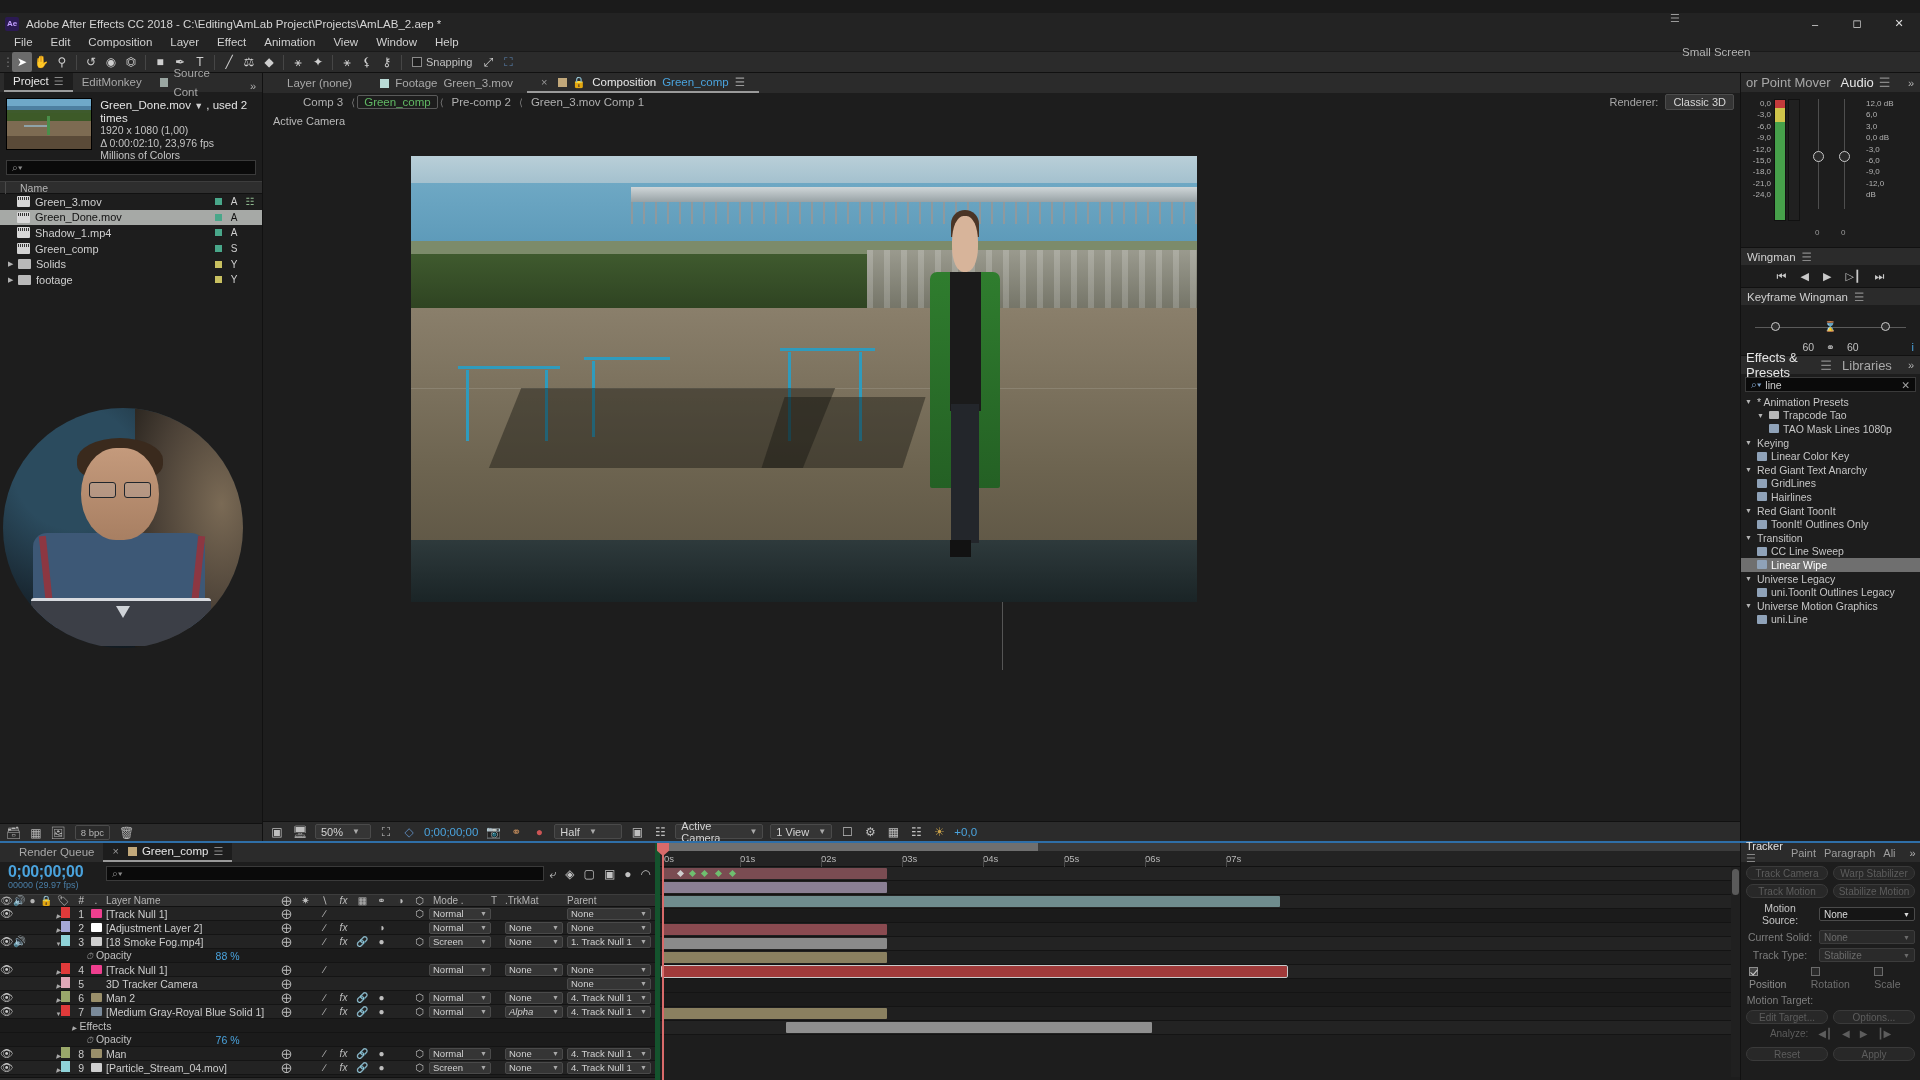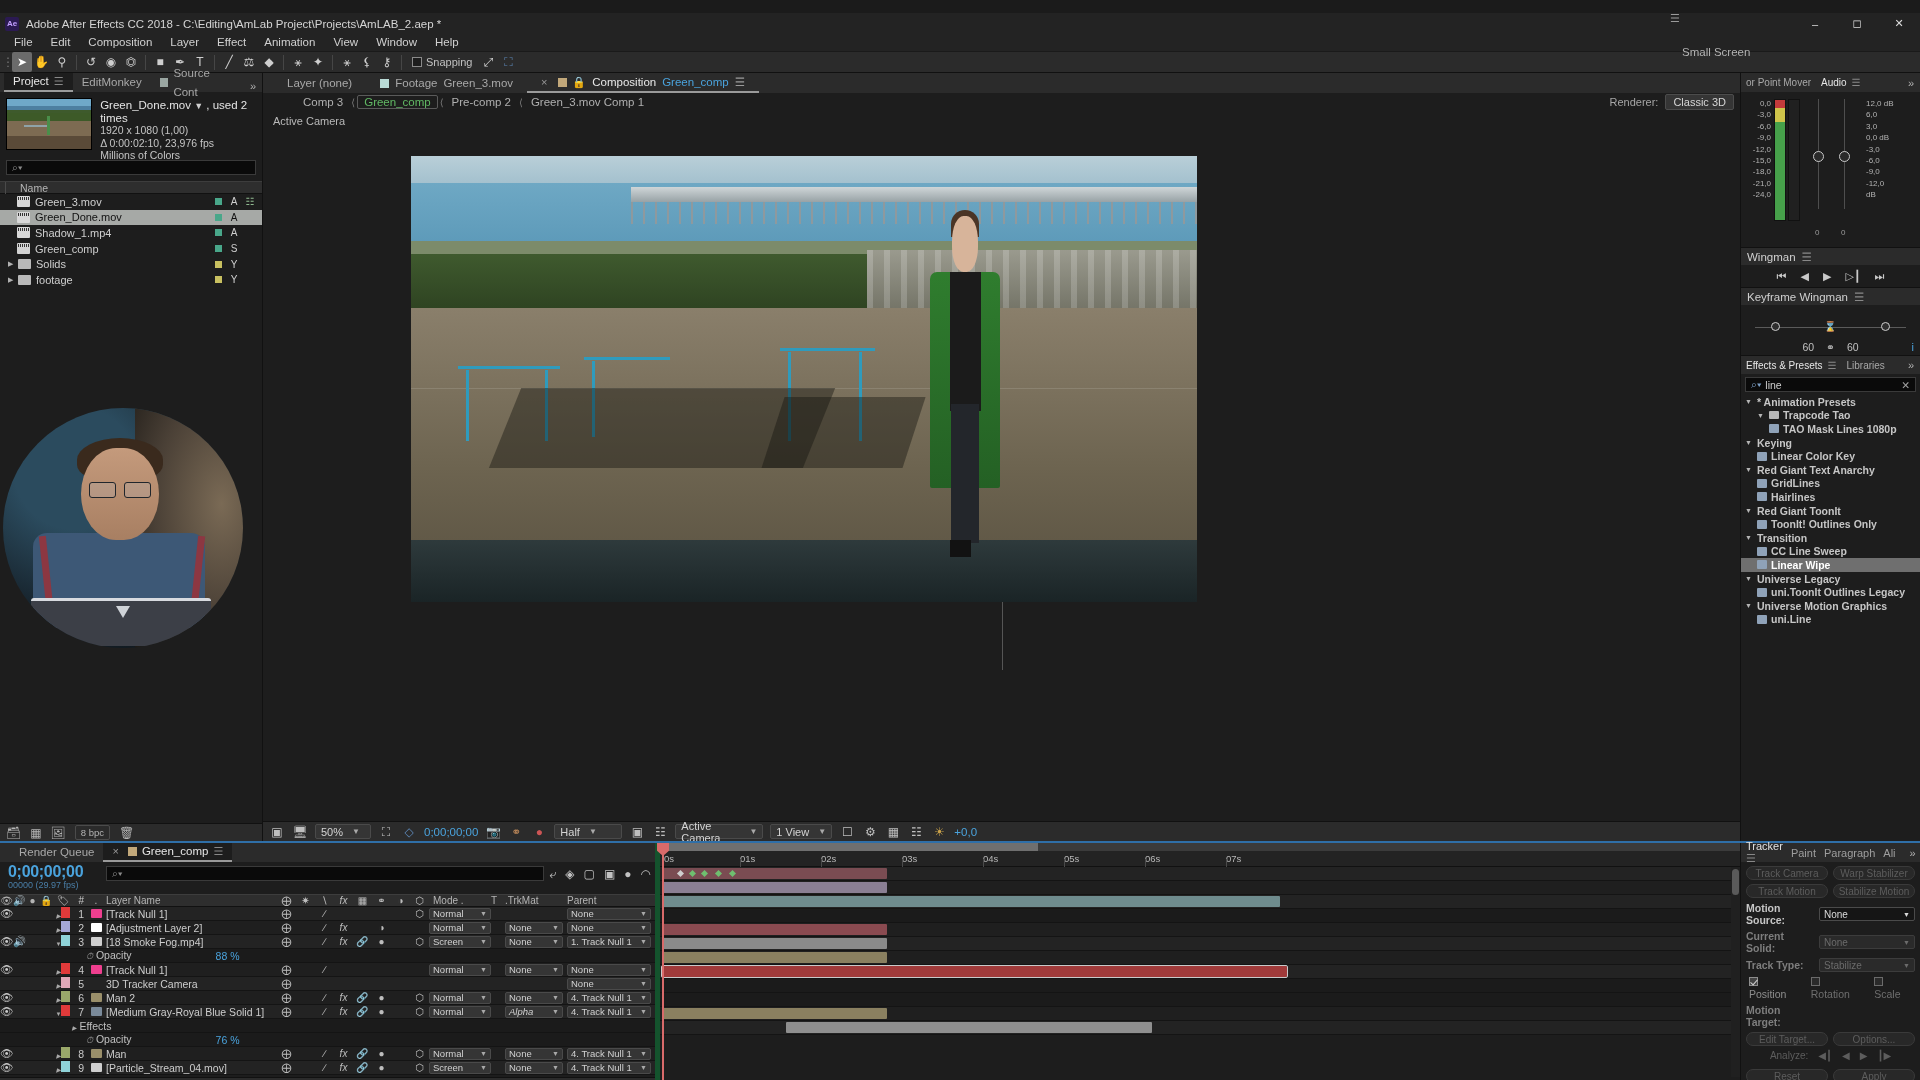--- a/index.html
+++ b/index.html
@@ -163,21 +163,21 @@
                 padding:0 6px; gap:7px; font-size:11px; color:#c3c3c3; flex:0 0 20px;}
   .vsel { background:#353535; border:1px solid #4a4a4a; border-radius:2px; height:15px; display:flex;
           align-items:center; padding:0 5px; gap:9px; color:#d4d4d4; font-size:11px;}
   .vsel .car { font-size:8px; color:#a9a9a9;}
   .tc-blue { color:#4aa3dd; font-size:11.5px;}
   .vic { width:16px; text-align:center; color:#bfbfbf; font-size:12px;}
 
   
   .rightcol { width:180px; background:#1d1d1d; display:flex; flex-direction:column; border-left:1px solid #111;}
   .rpanel-tabs{ height:19px; background:#2b2b2b; display:flex; align-items:center; padding-left:5px; flex:0 0 19px;}
-  .rtab{ font-size:10px; color:#a8a8a8; padding-right:10px; display:flex; align-items:center; gap:5px;}
+  .rtab{ font-size:13px; color:#a8a8a8; padding-right:10px; display:flex; align-items:center; gap:5px;}
   .rtab.active{ color:#e6e6e6;}
   .audio-body { height:155px; position:relative; background:#1d1d1d; padding:4px 6px 0 6px; display:flex;}
   .vu { width:12px; height:122px; margin-left:3px; margin-top:3px;
         background:linear-gradient(#c43b3b 0 7%, #cfc44a 7% 18%, #46a04a 18% 100%); border:1px solid #111;}
   .vu2{ width:12px; height:122px; margin-left:2px; margin-top:3px; background:#202020; border:1px solid #111;}
   .dbscale{ font-size:8px; color:#b3b3b3; line-height:11.4px; text-align:right; width:24px; margin-top:2px;}
   .dbscale2{ font-size:8px; color:#b3b3b3; line-height:11.4px; text-align:left; width:28px; margin-top:2px; margin-left:6px;}
   .sliders{ position:relative; width:56px; margin-left:4px; margin-top:3px;}
   .sl-line{ position:absolute; top:0; width:1px; height:110px; background:#4e4e4e;}
   .sl-knob{ position:absolute; width:11px; height:11px; border-radius:50%; border:1px solid #c9c9c9; background:#2a2a2a;}
@@ -191,21 +191,21 @@
   .kw-h{ position:absolute; top:17px; width:9px; height:9px; border-radius:50%; border:1px solid #cfcfcf; background:#2e2e2e;}
   .kw-x{ position:absolute; left:50%; top:16px; transform:translateX(-50%); color:#bbb; font-size:10px;}
   .kw-vals{ position:absolute; bottom:2px; left:0; right:0; display:flex; align-items:center;
             justify-content:center; gap:12px; font-size:10.5px; color:#c0c0c0;}
   .kw-i{ position:absolute; right:6px; bottom:2px; color:#4aa3dd; font-size:11px;}
 
   .fx-search{ height:15px; margin:3px 4px; background:#0a0a0a; border:1px solid #3a3a3a; display:flex;
               align-items:center; padding:0 5px; gap:4px; font-size:10.5px; color:#cfcfcf;}
   .fx-search .xx{ margin-left:auto; color:#a0a0a0;}
   .fx-list{ flex:1 1 auto; overflow:hidden; font-size:10.5px;}
-  .fxrow{ height:13.6px; display:flex; align-items:center; gap:4px; color:#c6c6c6; padding-left:3px;font-weight:bold;}
+  .fxrow{ height:13.6px; display:flex; align-items:center; gap:4px; color:#c6c6c6; padding-left:3px;}
   .fxrow.sel{ background:#6f6f6f; color:#fff;}
   .fxrow .tr{ font-size:7px; color:#b5b5b5; width:8px;}
   .fxrow .eic{ width:10px; height:9px; background:#8fa2b8; border-radius:1px; display:inline-block; flex:0 0 auto;}
   .fxrow .fic{ width:10px; height:8px; background:#b8b8b8; border-radius:1px; display:inline-block; flex:0 0 auto;}
   .ind1{ padding-left:4px;} .ind2{ padding-left:16px;} .ind3{ padding-left:28px;}
 
   
   .timeline { height:252px; background:#1d1d1d; border-top:2px solid #2f6fa8; display:flex; flex:0 0 252px;}
   .tl-left { width:660px; display:flex; flex-direction:column; border-right:5px solid #14532d;}
   .tl-tabs{ height:19px; background:#2b2b2b; display:flex; align-items:center; padding-left:10px; flex:0 0 19px;}
@@ -268,21 +268,21 @@
   .trkcol{ width:180px; background:#1d1d1d; border-left:1px solid #111; display:flex; flex-direction:column;}
   .trk-tabs{ height:19px; background:#2b2b2b; display:flex; align-items:center; padding-left:5px; gap:0; flex:0 0 19px;}
   .trk-tab{ font-size:11px; color:#9e9e9e; padding:0 8px 0 0;}
   .trk-tab.active{ color:#e0e0e0;}
   .trk-body{ padding:4px 5px; display:flex; flex-direction:column; gap:4px;}
   .trk-btnrow{ display:flex; gap:5px;}
   .trk-btn{ flex:1 1 0; height:14px; border-radius:7px; background:#282828; border:1px solid #3a3a3a;
             color:#5d5d5d; font-size:10px; display:flex; align-items:center; justify-content:center;}
   .trk-field{ display:flex; align-items:center; gap:5px; font-size:10.5px; color:#7e7e7e;}
   .trk-field.on{ color:#c6c6c6;}
-  .trk-lbl{ width:68px; text-align:left;font-weight:bold;}
+  .trk-lbl{ width:68px; text-align:center;}
   .trk-sel{ flex:1 1 auto; height:14px; background:#2a2a2a; border:1px solid #3c3c3c; border-radius:2px;
             display:flex; align-items:center; justify-content:space-between; padding:0 4px; font-size:10px; color:#6b6b6b;}
   .trk-sel.on{ background:#151515; border-color:#4a4a4a; color:#dadada;}
   .trk-checks{ display:flex; gap:10px; align-items:center; font-size:10.5px; padding-left:3px;}
   .ck{ width:9px;height:9px;border:1px solid #6b6b6b; background:#2a2a2a; display:inline-block; margin-right:3px;}
   .ck.on{ background:#444; border-color:#8e8e8e; position:relative;}
   .ck.on:after{content:"";position:absolute;left:2px;top:0px;width:3px;height:6px;border:solid #d0d0d0;
     border-width:0 1.5px 1.5px 0; transform:rotate(42deg);}
   .trk-nav{ display:flex; align-items:center; gap:10px; justify-content:center; color:#5d5d5d; font-size:10px;}
 </style>

